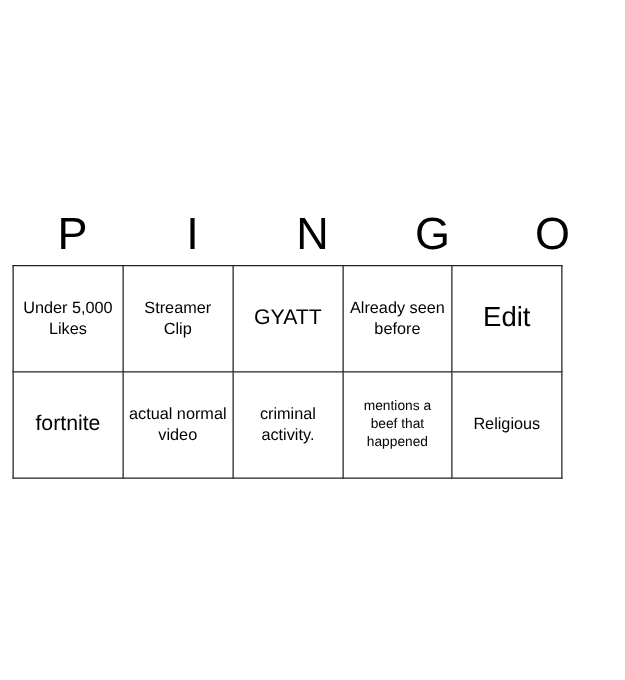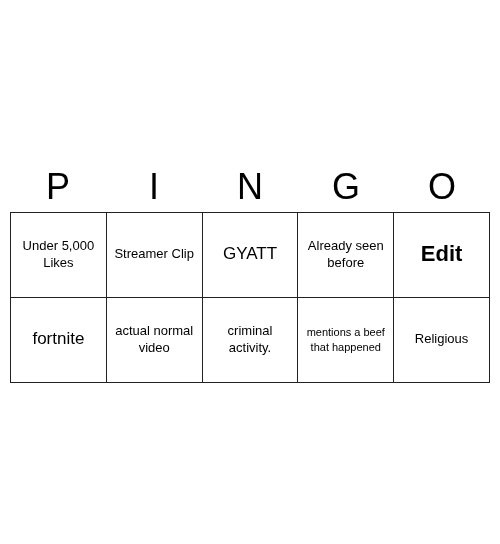--- a/index.html
+++ b/index.html
@@ -19,36 +19,36 @@
       margin-bottom: 0;
     }
     .bingo-header-cell {
       flex: 1;
       text-align: center;
       font-size: 36px;
       font-weight: normal;
       padding: 4px 0;
     }
     table {
-      width: 480px;
+      width: 440px;
       border-collapse: collapse;
     }
     td {
       border: 1.5px solid #222;
       width: 96px;
       height: 85px;
       text-align: center;
       vertical-align: middle;
       font-size: 13px;
       padding: 4px;
       line-height: 1.3;
     }
     .large-text {
       font-size: 22px;
-      font-weight: bold;
+      font-weight: normal;
     }
     .medium-text {
       font-size: 17px;
       font-weight: normal;
     }
     .small-text {
       font-size: 11px;
     }
   </style>
 </head>

